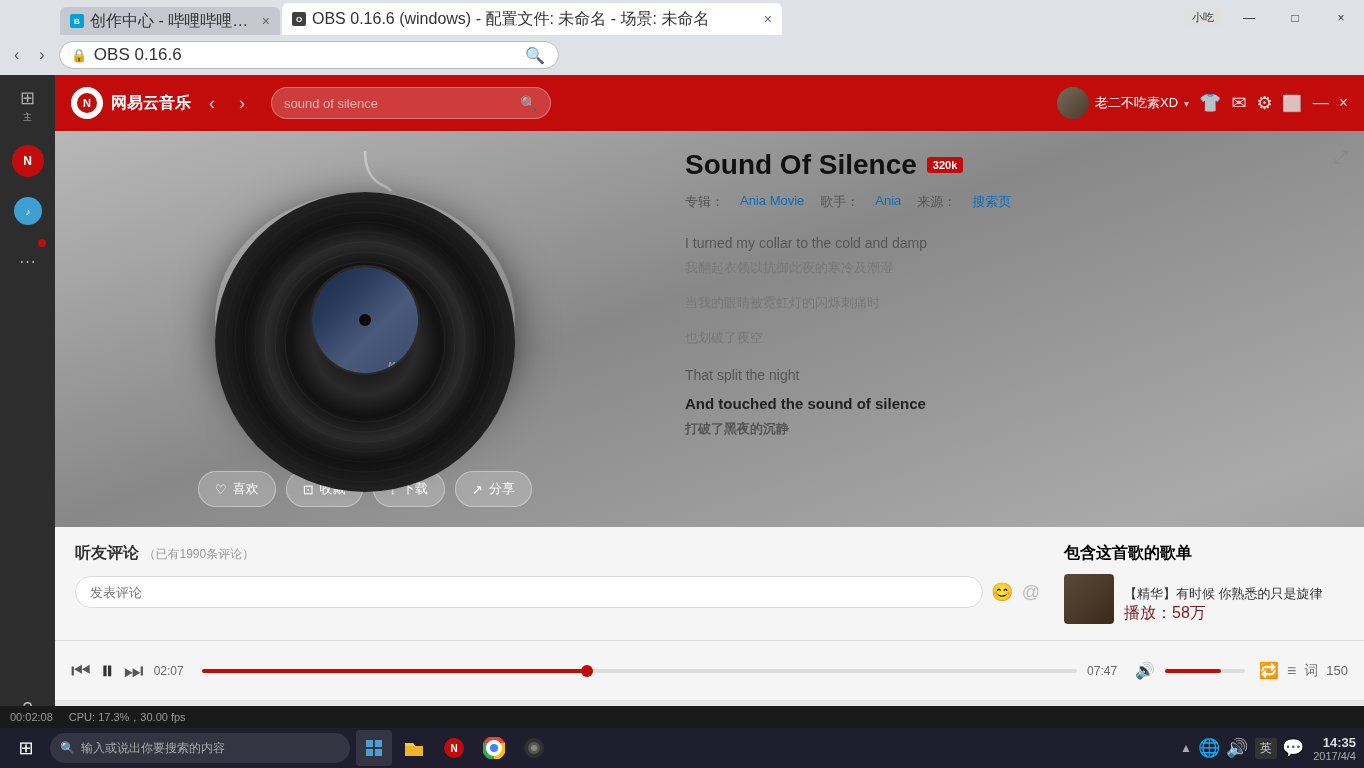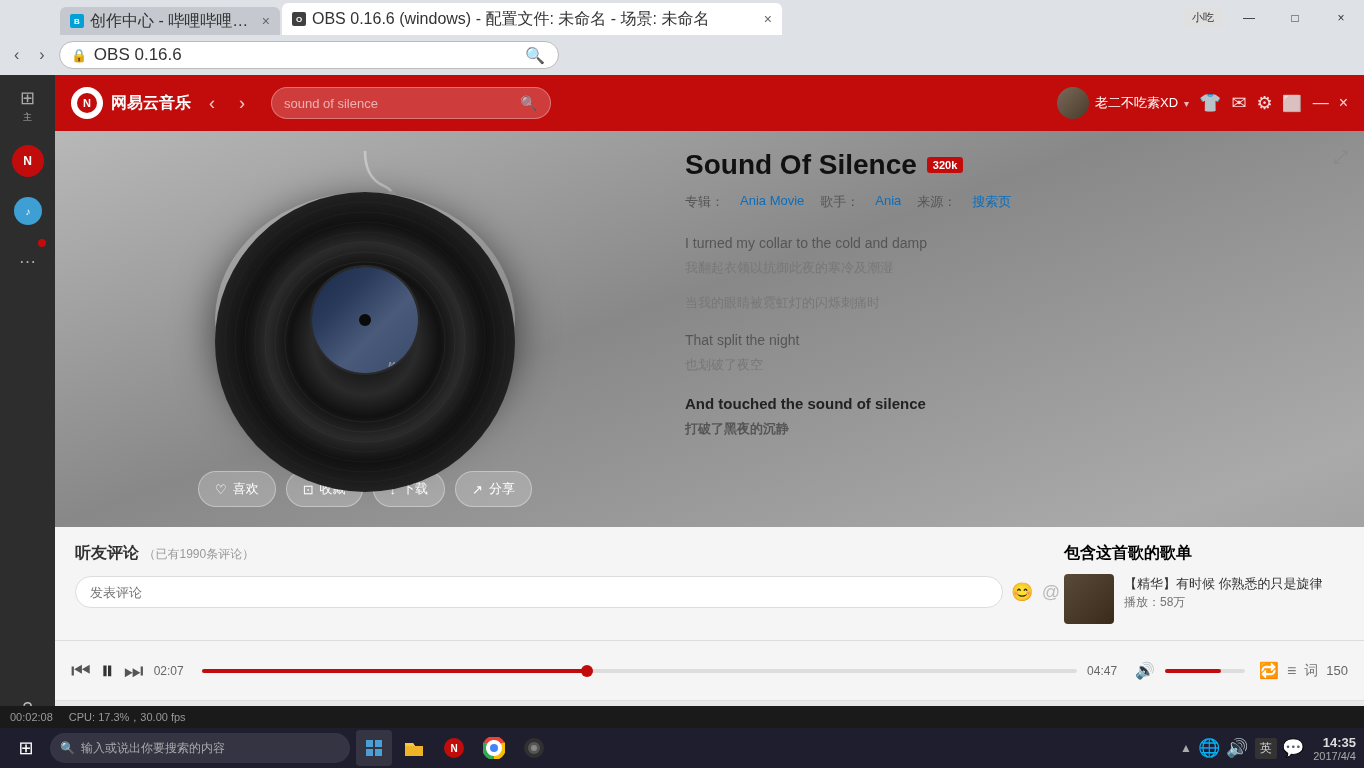--- a/index.html
+++ b/index.html
@@ -284,55 +284,55 @@
               </div>
 
               <div style="flex:1;overflow:hidden;position:relative;">
                 <div style="height:100%;overflow:hidden;">
 
                   <p style="font-size:14px;color:#555;line-height:1.8;margin-bottom:2px;">I turned my collar to the cold and damp</p>
                   <p style="font-size:13px;color:#777;line-height:1.6;margin-bottom:14px;">我翻起衣领以抗御此夜的寒冷及潮湿</p>
 
                   <p style="font-size:13px;color:#777;line-height:1.6;margin-bottom:14px;">当我的眼睛被霓虹灯的闪烁刺痛时</p>
 
+                  <p style="font-size:13px;color:#777;line-height:1.6;margin-bottom:14px;">也划破了夜空</p>
                   <p style="font-size:14px;color:#555;line-height:1.8;margin-bottom:2px;">That split the night</p>
-                  <p style="font-size:13px;color:#777;line-height:1.6;margin-bottom:14px;">也划破了夜空</p>
 
                   <p style="font-size:15px;font-weight:bold;color:#222;line-height:1.8;margin-bottom:2px;">And touched the sound of silence</p>
                   <p style="font-size:13px;color:#555;line-height:1.6;margin-bottom:14px;font-weight:bold;">打破了黑夜的沉静</p>
 
                   <p style="margin-bottom:14px;">&nbsp;</p>
 
                 </div>
 
               </div>
             </div>
           </div>
 
-          <div style="background:#f5f5f5;padding:16px 20px;display:flex;gap:4px;min-height:110px;">
+          <div style="background:#f5f5f5;padding:16px 20px;display:flex;gap:24px;min-height:110px;">
 
             <div style="flex:1;">
               <div style="font-size:16px;font-weight:bold;color:#333;margin-bottom:10px;">
                 <span>听友评论</span>
                 <span style="font-size:12px;color:#999;font-weight:normal;">（已有1990条评论）</span>
               </div>
               <div style="display:flex;gap:8px;align-items:center;margin-top:12px;">
                 <input style="flex: 1 1 0%; height: 32px; border: 1px solid rgb(221, 221, 221); border-radius: 16px; padding: 0px 14px; font-size: 13px; color: rgb(153, 153, 153); background: rgb(255, 255, 255); outline: none;" placeholder="发表评论">
                 <span style="font-size:18px;color:#bbb;cursor:pointer;">😊</span>
                 <span style="font-size:18px;color:#bbb;cursor:pointer;">@</span>
               </div>
             </div>
 
             <div style="width:280px;flex-shrink:0;">
               <div style="font-size:16px;font-weight:bold;color:#000000;margin-bottom:10px;">包含这首歌的歌单</div>
-              <div style="display:flex;align-items:flex-start;gap:10px;">
+              <div style="display:flex;align-items:flex-end;gap:10px;">
                 <div style="width:50px;height:50px;background:linear-gradient(135deg,#5a4a3a,#3a2a1a);border-radius:4px;flex-shrink:0;"></div>
                 <div>
                   <div style="font-size:13px;color:#333;line-height:1.5;">【精华】有时候 你熟悉的只是旋律</div>
-                  <div style="font-size:12px;color:#737373;">播放：58万</div>
+                  <div style="font-size:16px;color:#7f1d1d;">播放：58万</div>
                 </div>
               </div>
             </div>
           </div>
         </div>
 
         <div style="height:60px;background:#f5f5f5;border-top:1px solid #ddd;display:flex;align-items:center;padding:0 16px;gap:10px;flex-shrink:0;">
 
           <button style="background:none;border:none;font-size:22px;color:#555;cursor:pointer;">⏮</button>
 
@@ -340,21 +340,21 @@
 
           <button style="background:none;border:none;font-size:22px;color:#555;cursor:pointer;">⏭</button>
 
           <span style="font-size:12px;color:#666;min-width:38px;">02:07</span>
 
           <div style="flex:1;height:4px;background:#ddd;border-radius:2px;position:relative;cursor:pointer;">
             <div style="height:100%;background:#c20c0c;border-radius:2px;width:44%;"></div>
             <div style="width:12px;height:12px;background:#c20c0c;border-radius:50%;position:absolute;top:-4px;left:44%;transform:translateX(-50%);"></div>
           </div>
 
-          <span style="font-size:12px;color:#666;min-width:38px;">04:47</span>
+          <span style="font-size:12px;color:#666;min-width:38px;">07:47</span>
 
           <span style="font-size:16px;color:#666;cursor:pointer;">🔊</span>
           <div style="width:80px;height:4px;background:#ddd;border-radius:2px;position:relative;cursor:pointer;">
             <div style="height:100%;background:#c20c0c;border-radius:2px;width:70%;"></div>
           </div>
 
           <div style="display:flex;gap:8px;align-items:center;margin-left:4px;">
             <span style="font-size:16px;color:#777;cursor:pointer;">🔁</span>
             <span style="font-size:16px;color:#777;cursor:pointer;">≡</span>
             <span style="font-size:14px;color:#777;cursor:pointer;">词</span>

